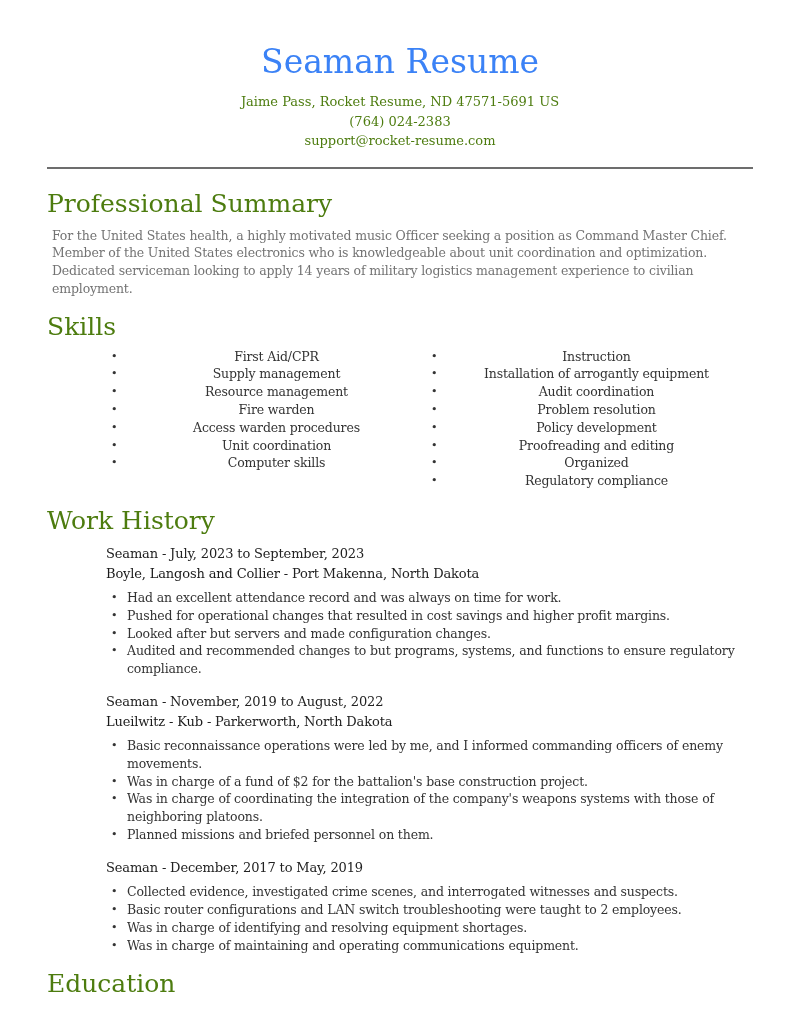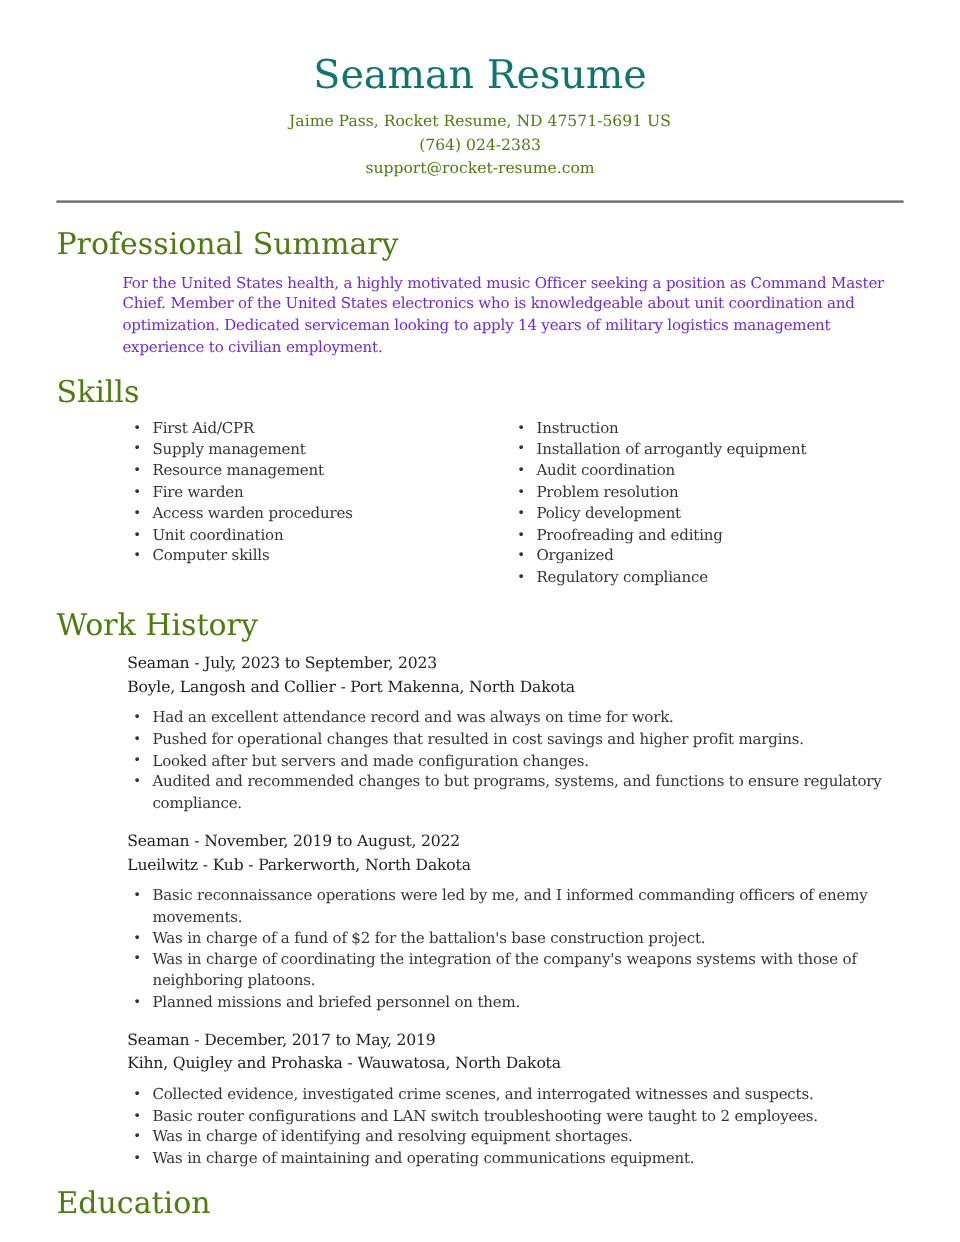--- a/index.html
+++ b/index.html
@@ -5,39 +5,38 @@
     html, body { margin: 0; padding: 0; background: #ffffff; }
     body {
       width: 800px; height: 1035px; overflow: hidden;
       font-family: "DejaVu Serif", "Liberation Serif", serif;
       color: #2b2b2b;
     }
     .page { position: relative; width: 800px; }
     .header { text-align: center; padding-top: 40px; }
     .title {
       font-family: "DejaVu Serif", serif;
-      font-size: 33px; font-weight: normal; color: #0f766e;
+      font-size: 33px; font-weight: normal; color: #3b82f6;
       margin: 0; line-height: 44px; letter-spacing: 0px;
     }
     .contact { margin-top: 8px; font-size: 13px; line-height: 19.5px; color: #4d7c0f; }
     .divider { margin: 16px 47px 0 47px; height: 0; border-top: 2px solid #6d6d6d; }
     .section-title {
       font-size: 25px; font-weight: normal; color: #4d7c0f;
       margin: 0; padding-left: 47px; line-height: 34px;
     }
     .summary-title { margin-top: 18px; }
     .summary-text {
-      padding-left: 74px; padding-right: 62px;
-      font-size: 12.5px; line-height: 17.8px; color: #6d28d9; margin-top: 6px;
+      padding-left: 52px; padding-right: 62px;
+      font-size: 12.5px; line-height: 17.8px; color: #737373; margin-top: 6px;
       letter-spacing: -0.15px;
-      margin-left: 28px;
     }
     .skills-title { margin-top: 12px; }
     .skills { display: flex; padding-left: 106px; margin-top: 4px; }
-    .skills ul { list-style: none; margin: 0; padding: 0; width: 320px; }
+    .skills ul { list-style: none; margin: 0; padding: 0; width: 320px; text-align: center; }
     .skills li, .bullets li {
       position: relative; padding-left: 21px;
       font-size: 12.5px; line-height: 17.8px; color: #333; letter-spacing: -0.15px;
     }
     .skills li::before, .bullets li::before {
       content: "•"; position: absolute; left: 5px; top: 0; font-size: 11px; color: #333;
     }
     .work-title { margin-top: 14px; }
     .job { padding-left: 106px; padding-right: 60px; }
     .job + .job { margin-top: 14px; }
@@ -121,23 +120,20 @@
       <li>Was in charge of a fund of $2 for the battalion's base construction project.</li>
       <li>Was in charge of coordinating the integration of the company's weapons systems with those of neighboring platoons.</li>
       <li>Planned missions and briefed personnel on them.</li>
     </ul>
   </div>
 
   <div class="job">
     <div class="job-line">
       <span class="strong">Seaman</span><span> - December, 2017 to May, 2019</span>
     </div>
-    <div class="job-line">
-      <span class="strong">Kihn, Quigley and Prohaska</span><span> - Wauwatosa, North Dakota</span>
-    </div>
     <ul class="bullets">
       <li>Collected evidence, investigated crime scenes, and interrogated witnesses and suspects.</li>
       <li>Basic router configurations and LAN switch troubleshooting were taught to 2 employees.</li>
       <li>Was in charge of identifying and resolving equipment shortages.</li>
       <li>Was in charge of maintaining and operating communications equipment.</li>
     </ul>
   </div>
 
   <h2 class="section-title edu-title">Education</h2>
 

